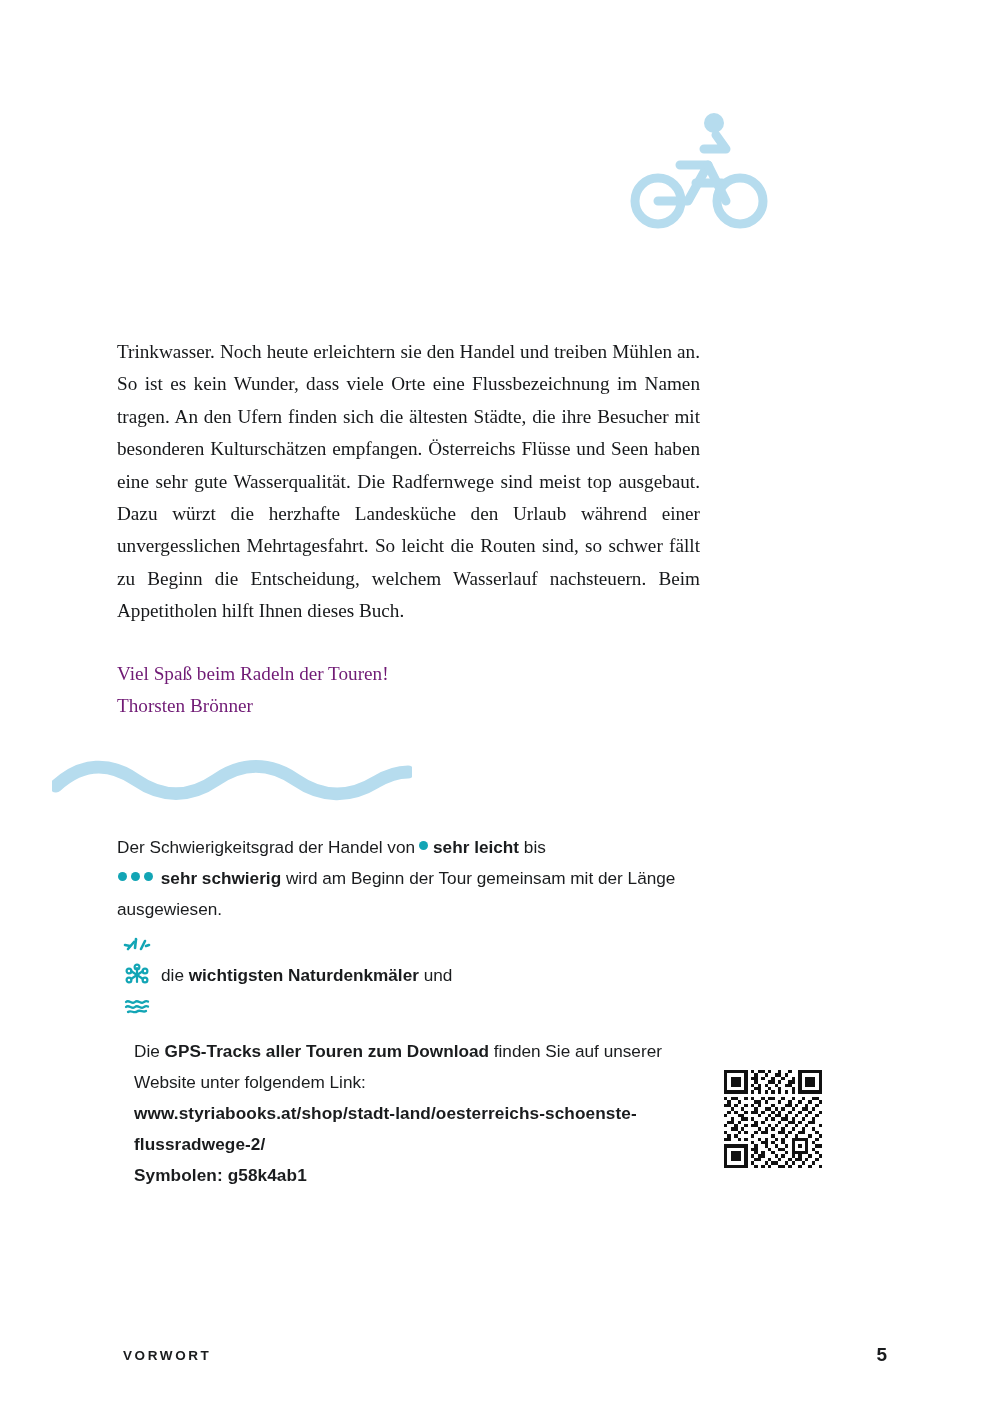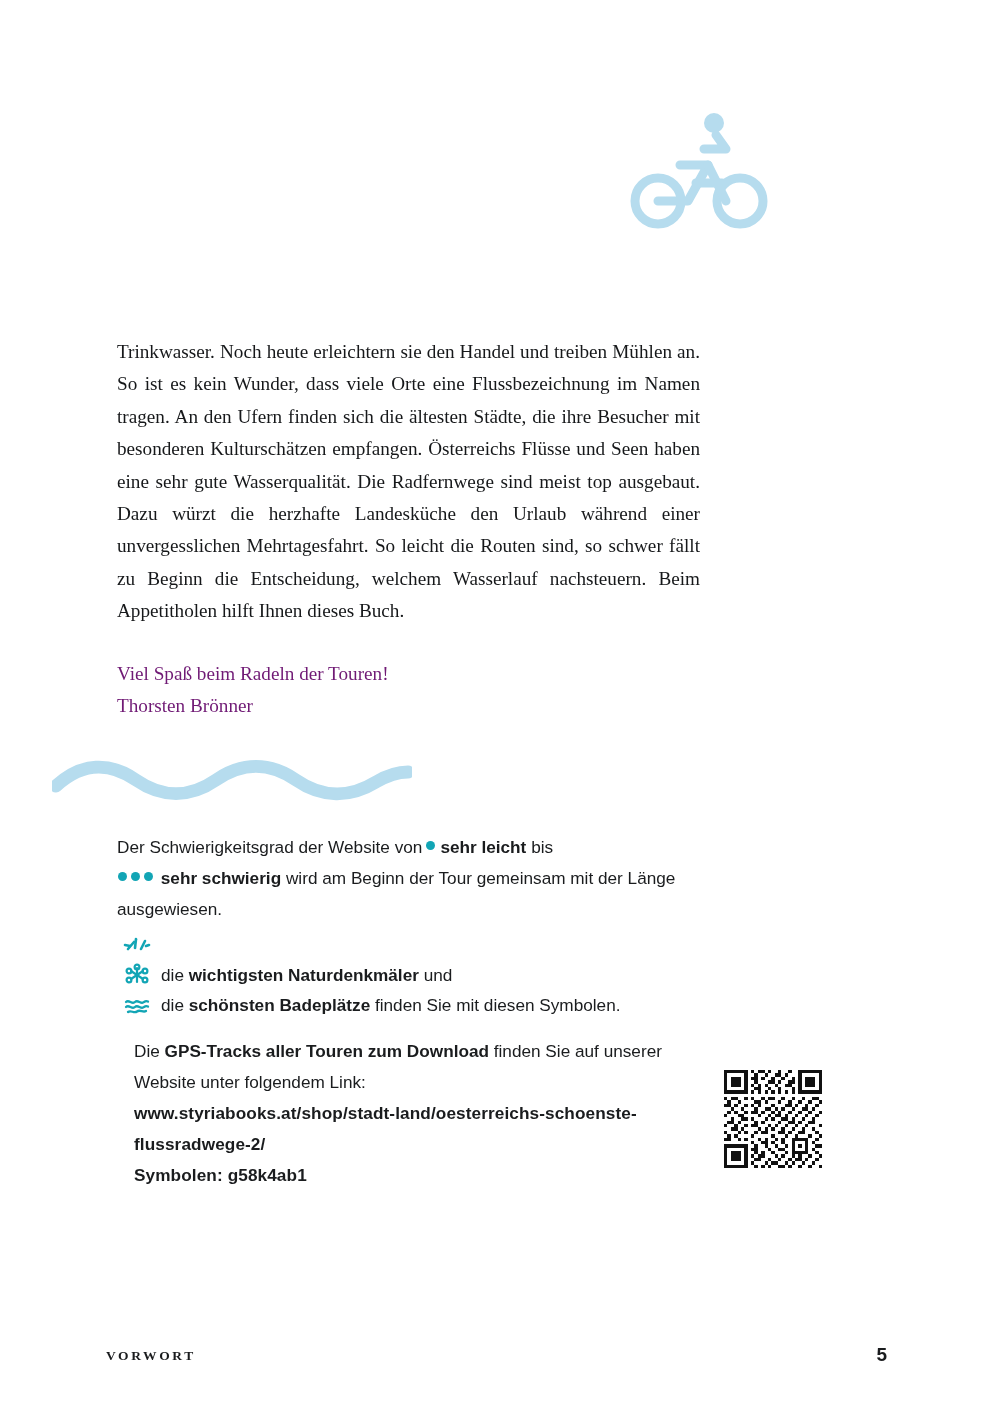--- a/index.html
+++ b/index.html
@@ -140,23 +140,23 @@
     position: absolute;
     left: 724px;
     top: 1070px;
     width: 98px;
     height: 98px;
   }
 
   
   .footer-label {
     position: absolute;
-    left: 106px;
+    left: 123px;
     top: 1348px;
-    font-family: Liberation Serif, serif;
+    font-family: Liberation Sans, sans-serif;
     font-size: 13.5px;
     letter-spacing: 2.6px;
     font-weight: 600;
     color: #1a1c1e;
   }
   .page-number {
     position: absolute;
     right: 117px;
     top: 1344px;
     font-family: "Liberation Sans", sans-serif;
@@ -194,21 +194,21 @@
   </div>
 
   <div class="wave-divider">
     <svg viewBox="0 0 360 42" width="360" height="42" aria-hidden="true">
       <path d="M4 26 C 30 2, 58 2, 84 20 C 110 38, 138 38, 164 20 C 190 2, 218 2, 244 20 C 270 38, 298 38, 324 22 C 336 15, 348 12, 356 12" fill="none" stroke="#b6dcee" stroke-width="13" stroke-linecap="round"></path>
     </svg>
   </div>
 
   <div class="legend">
     <p class="difficulty-line">
-      <span>Der Schwierigkeitsgrad der Website von</span><span class="dot dot-single"></span><b>sehr leicht</b>
+      <span>Der Schwierigkeitsgrad der Handel von</span><span class="dot dot-single"></span><b>sehr leicht</b>
       <span>bis</span><br>
       <span class="dot-group"><span class="dot"></span><span class="dot"></span><span class="dot"></span></span>
       <b>sehr schwierig</b>
       <span>wird am Beginn der Tour gemeinsam mit der Länge ausgewiesen.</span>
     </p>
   </div>
 
   <div class="symbol-list">
 
     <div class="symbol-row">
@@ -246,21 +246,20 @@
     <div class="symbol-row">
       <span class="symbol-icon">
         <svg viewBox="0 0 30 24" width="30" height="24" aria-hidden="true">
           <g stroke="#12a5b5" stroke-width="2.3" fill="none" stroke-linecap="round">
             <path d="M4 9 C 7 6, 10 12, 13 9 C 16 6, 19 12, 22 9 C 24 7.5, 25 8, 26 8.6"></path>
             <path d="M4 14 C 7 11, 10 17, 13 14 C 16 11, 19 17, 22 14 C 24 12.5, 25 13, 26 13.6"></path>
             <path d="M6 19 C 9 16.5, 12 21, 15 18.5 C 18 16, 21 20, 24 18"></path>
           </g>
         </svg>
       </span>
-      <span class="symbol-text"><span>die </span><b>schönsten Badeplätze</b><span> finden Sie mit diesen Symbolen.</span></span>
     </div>
   </div>
 
   <div class="gps-block">
     <div><span>Die </span><b class="strong">GPS-Tracks aller Touren zum Download</b><span> finden Sie auf unserer</span></div>
     <div>Website unter folgendem Link:</div>
     <div class="link-line">www.styriabooks.at/shop/stadt-land/oesterreichs-schoenste-</div>
     <div class="link-line">flussradwege-2/</div>
     <div class="link-line">Symbolen: g58k4ab1</div>
   </div>

